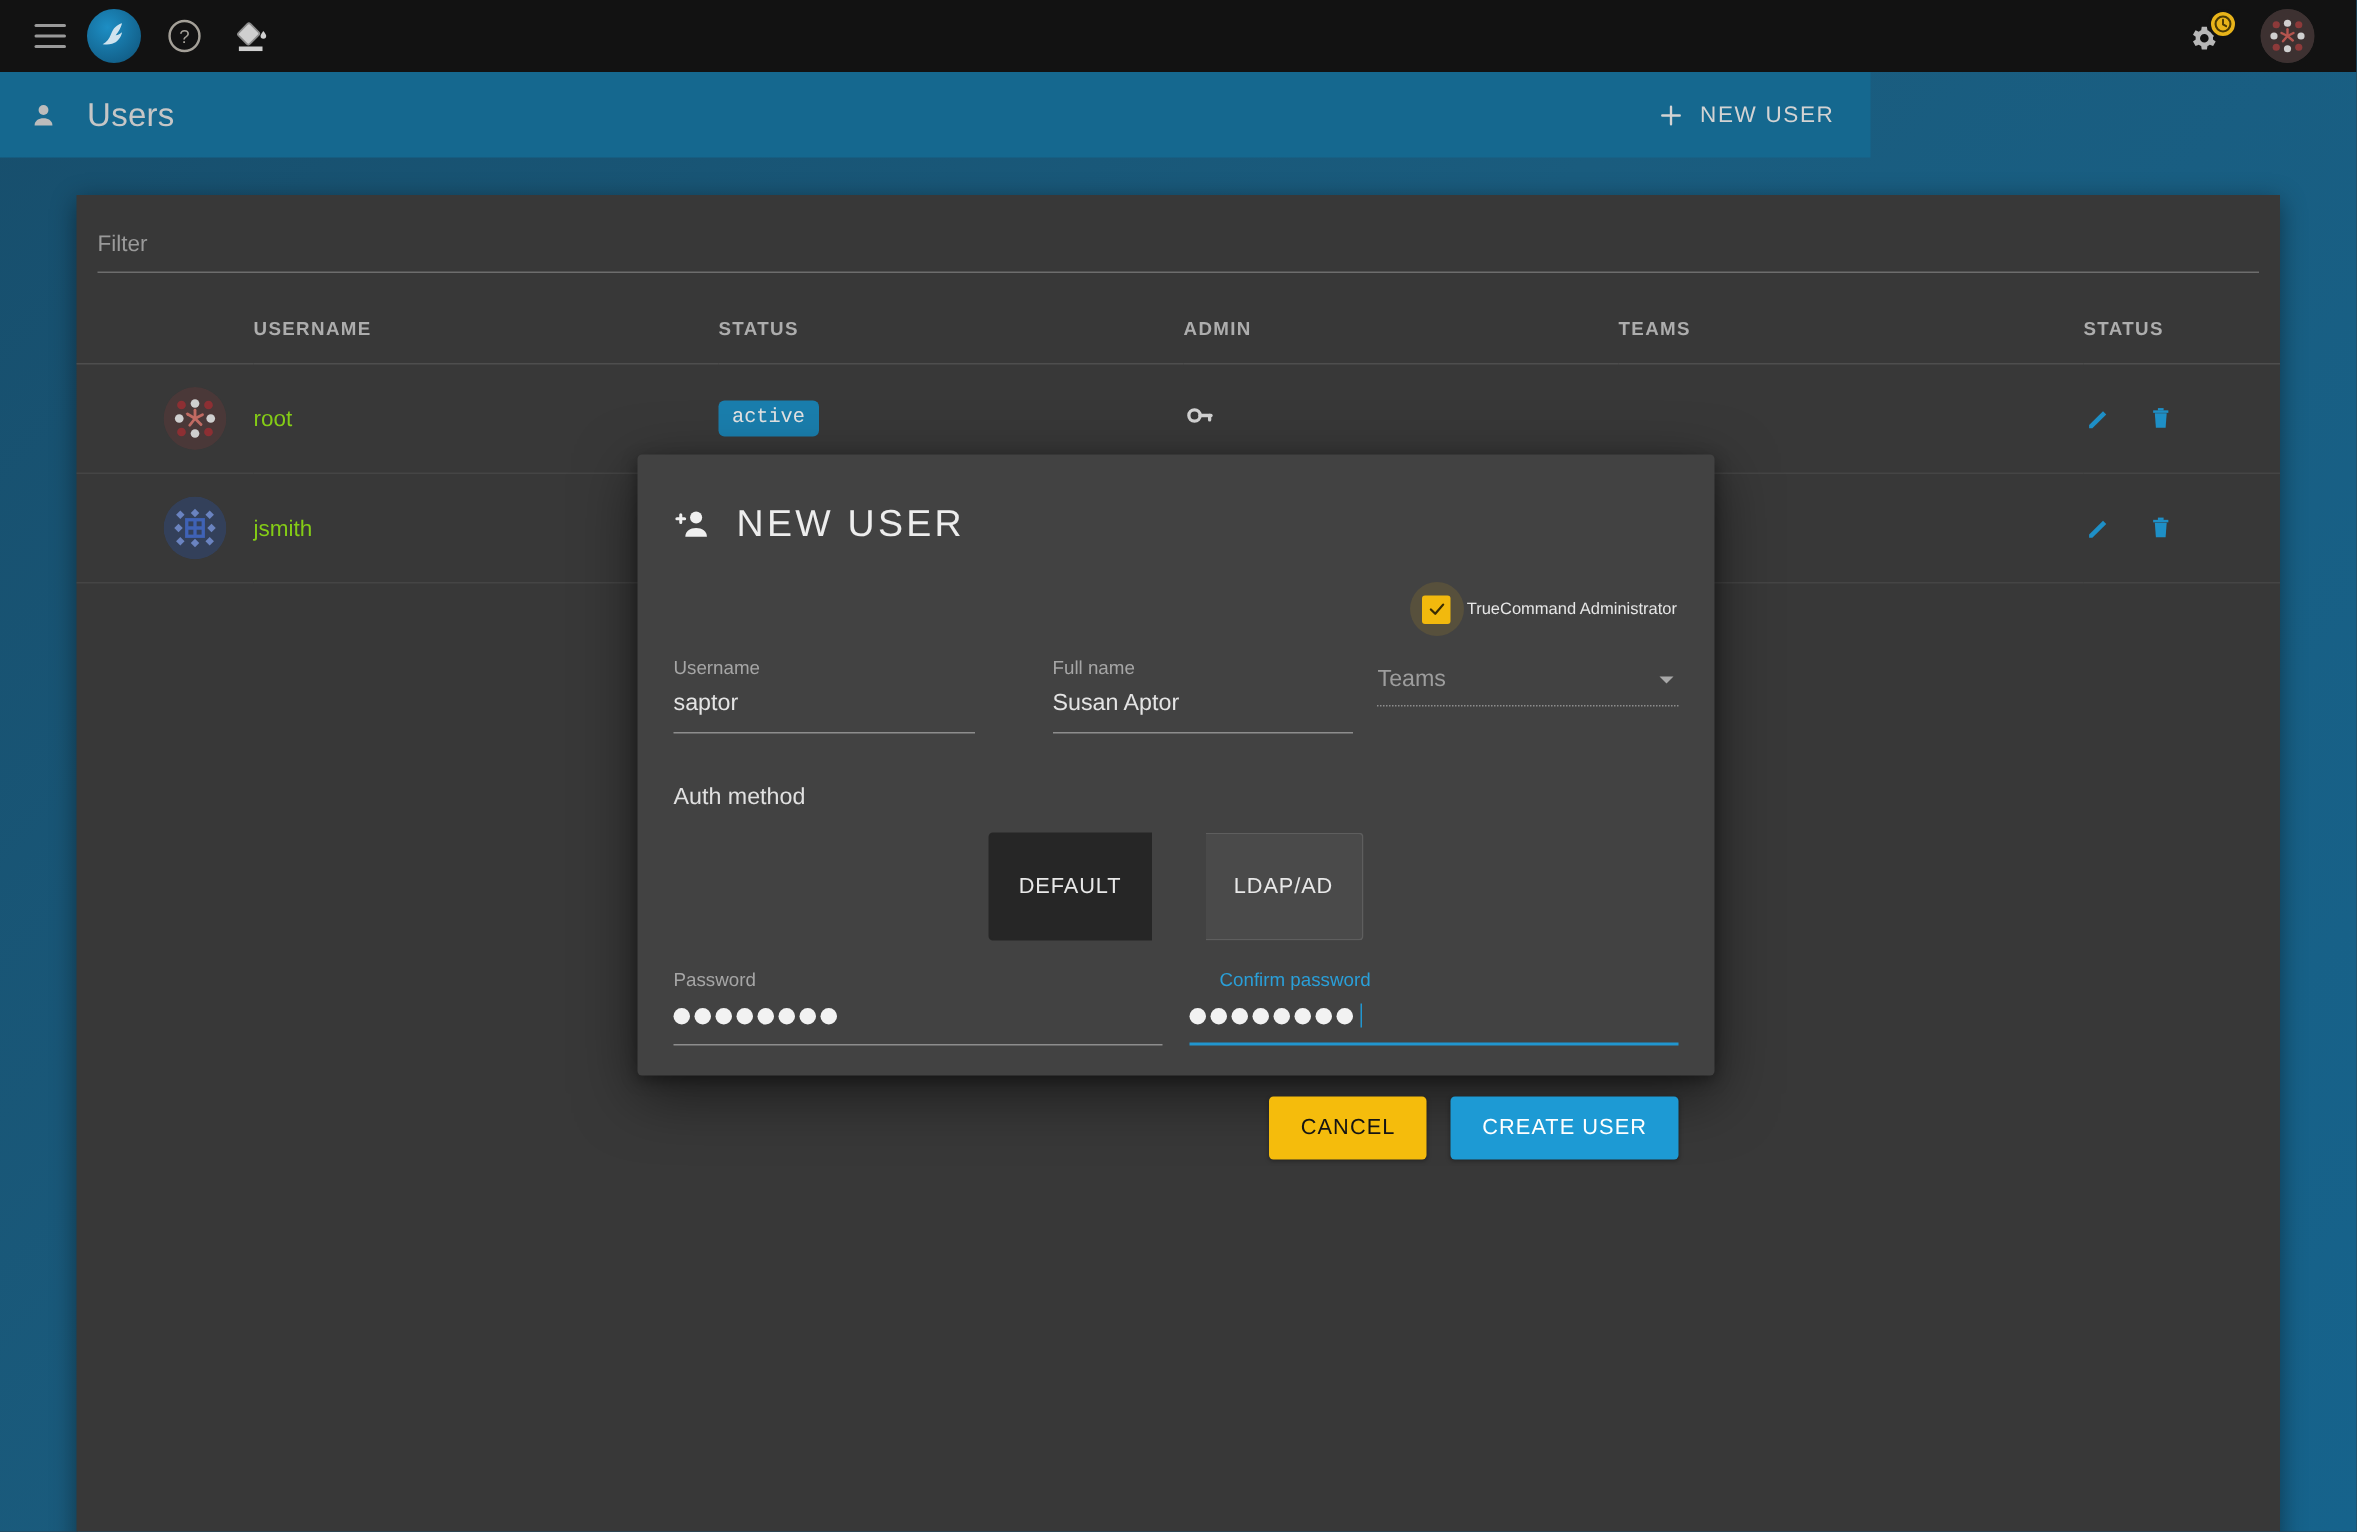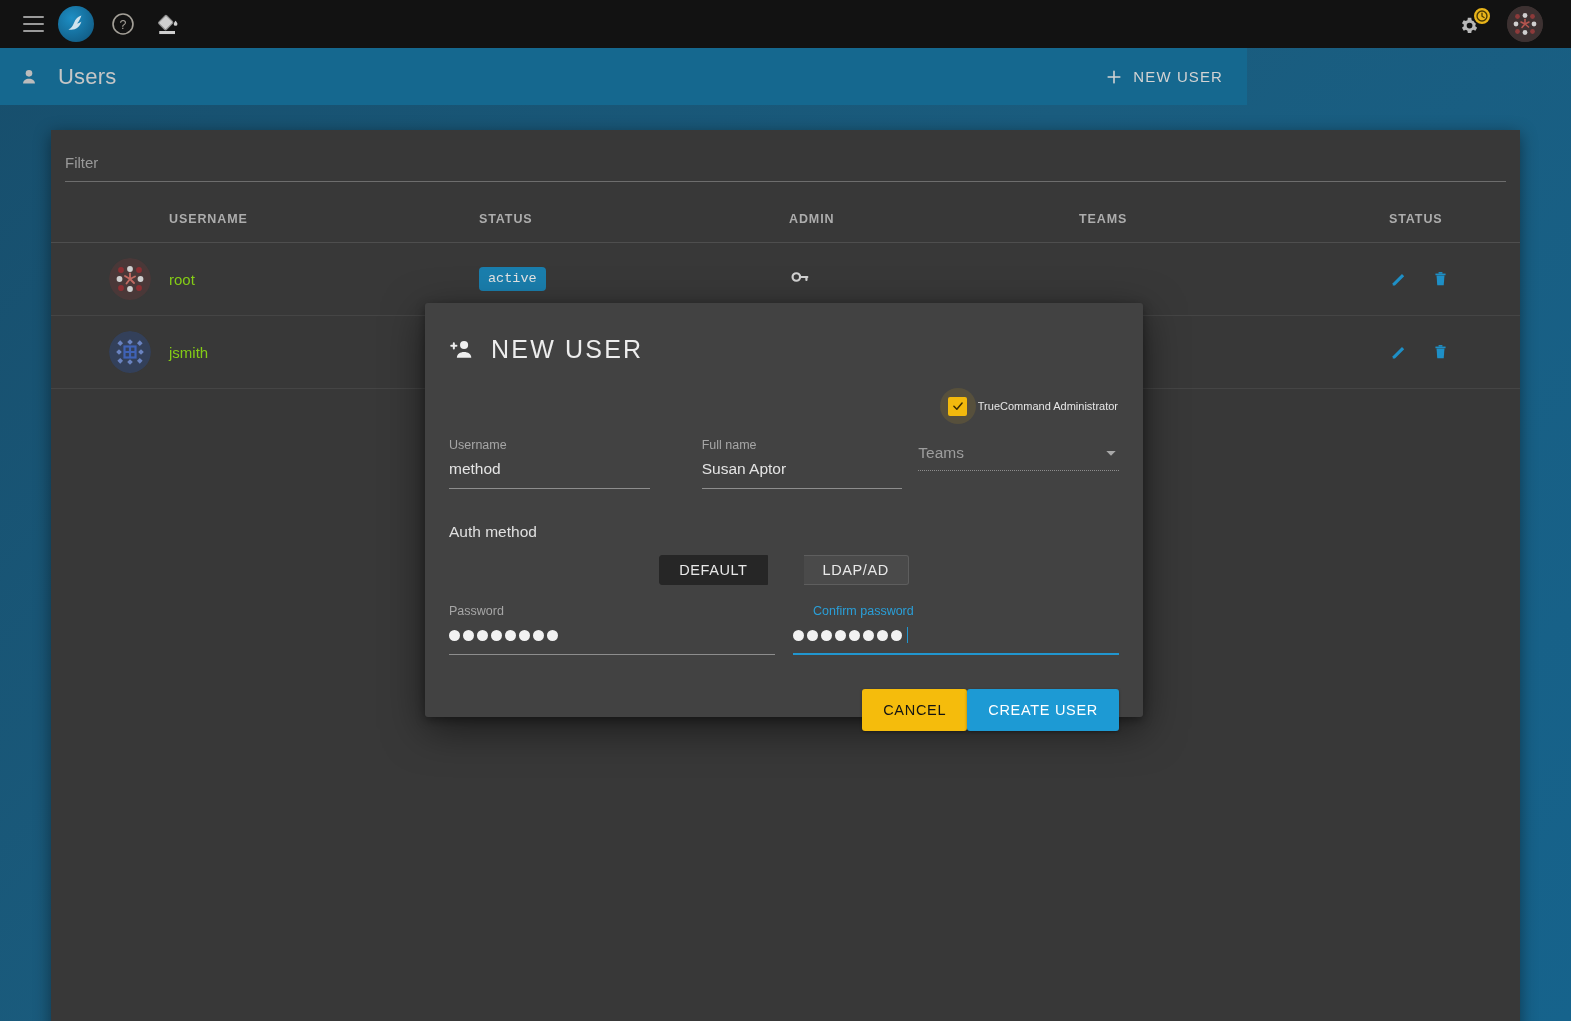--- a/index.html
+++ b/index.html
@@ -195,41 +195,41 @@
   .teams-line { display:flex; align-items:center; justify-content: space-between; }
   .teams-placeholder { font-size: 15.5px; color: #9d9d9d; }
 
   .auth-title { font-size: 15.5px; color: #e0e0e0; margin-top: 34px; }
 
   .toggle-group {
     display: flex; justify-content: center; margin-top: 14px;
   }
   .toggle-btn {
     font-size: 14.5px; letter-spacing: 0.6px;
-    padding: 6px 19px; color: #e8e8e8;
+    padding: 27px 19px; color: #e8e8e8;
     border: 1px solid #5e5e5e; cursor: pointer;
     background: #4a4a4a;
   }
   .toggle-btn.selected { background: #262626; border-color: #262626; }
   .toggle-btn:first-child { border-radius: 3px 0 0 3px; }
   .toggle-btn:last-child  { border-radius: 0 3px 3px 0; border-left: none; margin-left: 36px; }
 
   .pw-row { display: flex; gap: 18px; margin-top: 19px; }
   .w-pw { width: 328px; }
   .dots { display: flex; align-items: center; gap: 3px; height: 22px; }
   .dot {
     width: 11px; height: 11px; border-radius: 50%; background: #f2f2f2;
     display: block;
   }
   .caret {
     width: 1px; height: 16px; background: #2196cf; margin-left: 2px;
   }
 
   .modal-actions {
-    display: flex; justify-content: flex-end; 
+    display: flex; justify-content: flex-end; gap: 16px;
     margin-top: 34px;
   }
   .btn {
     font-size: 14.5px; letter-spacing: 0.7px;
     border: none; border-radius: 3px; cursor: pointer;
     padding: 13px 21px;
     font-family: "Liberation Sans", sans-serif;
     box-shadow: 0 1px 3px rgba(0,0,0,0.35);
   }
   .btn-cancel { background: #f5bc0c; color: #141414; }
@@ -460,21 +460,21 @@
           <path d="M5 12.5 10 17.5 19 7" fill="none" stroke="#3a2c03" stroke-width="2.6" stroke-linecap="round" stroke-linejoin="round"></path>
         </svg>
       </span>
     </span>
     <span class="admin-label">TrueCommand Administrator</span>
   </div>
 
   <div class="fields-row">
     <div class="field w-username">
       <span class="field-label">Username</span>
-      <div class="field-value">method</div>
+      <div class="field-value">saptor</div>
       <div class="underline"></div>
     </div>
 
     <div class="field w-fullname">
       <span class="field-label">Full name</span>
       <div class="field-value">Susan Aptor</div>
       <div class="underline"></div>
     </div>
 
     <div class="field w-teams">

